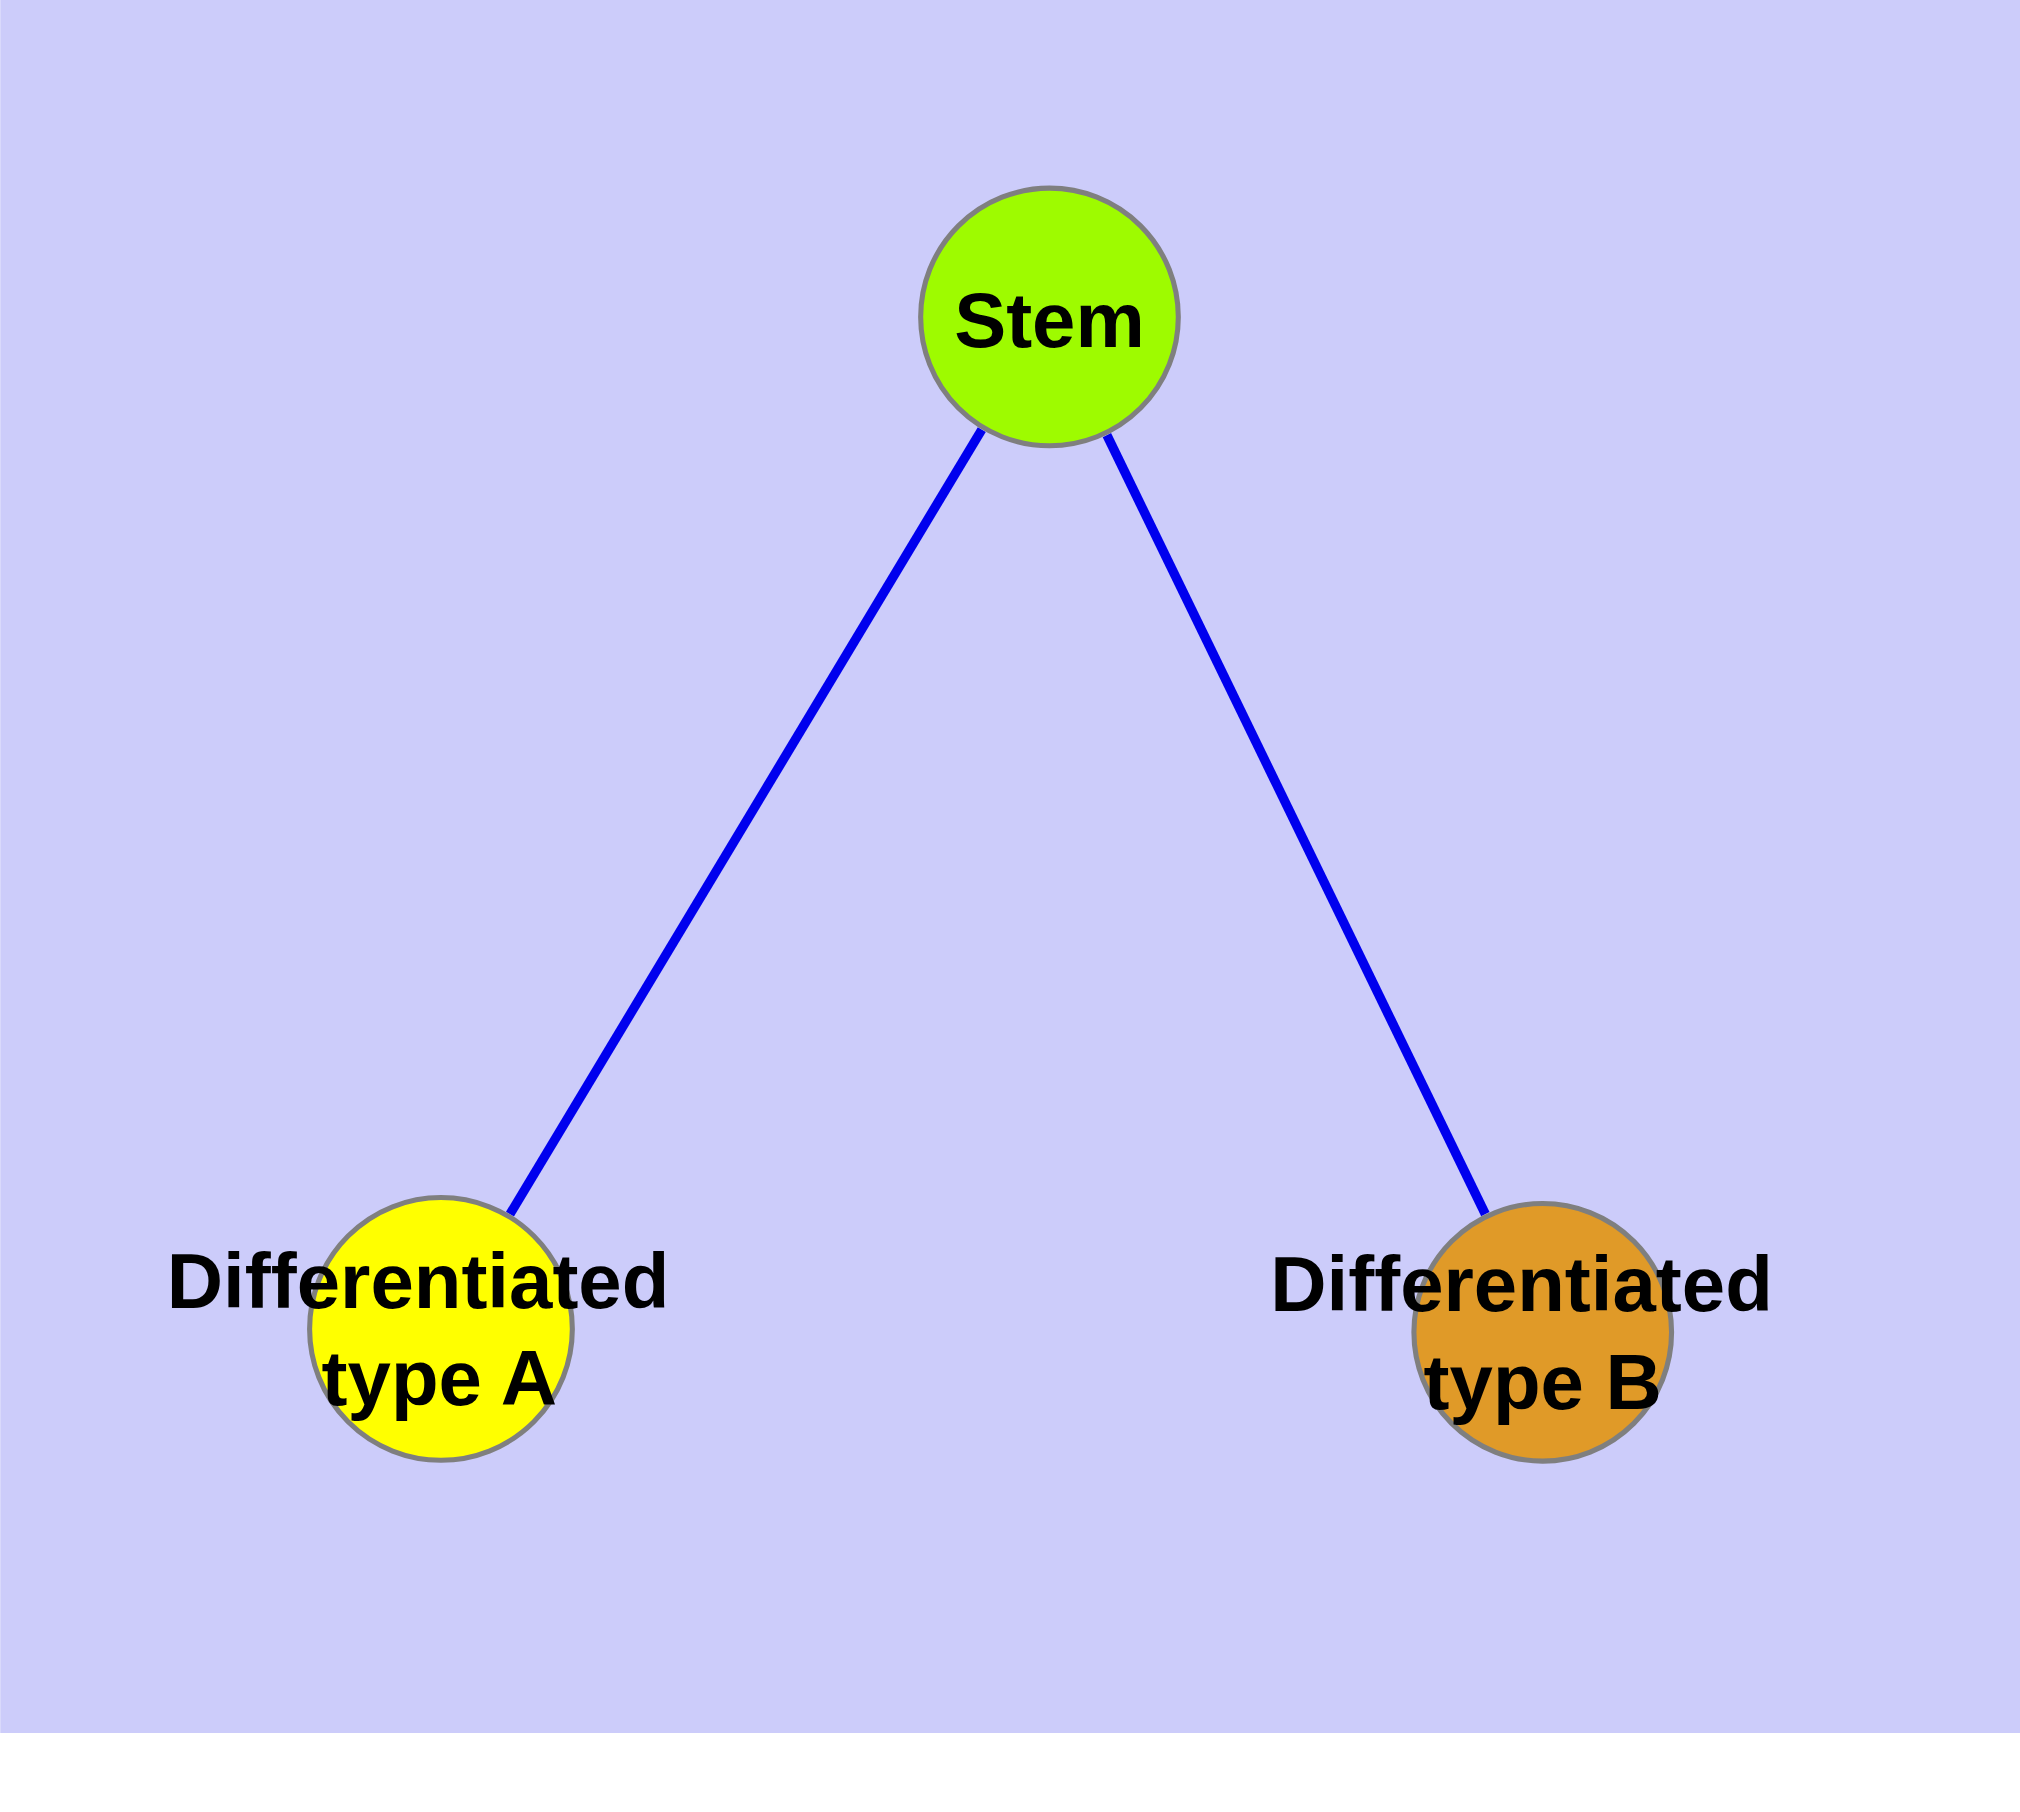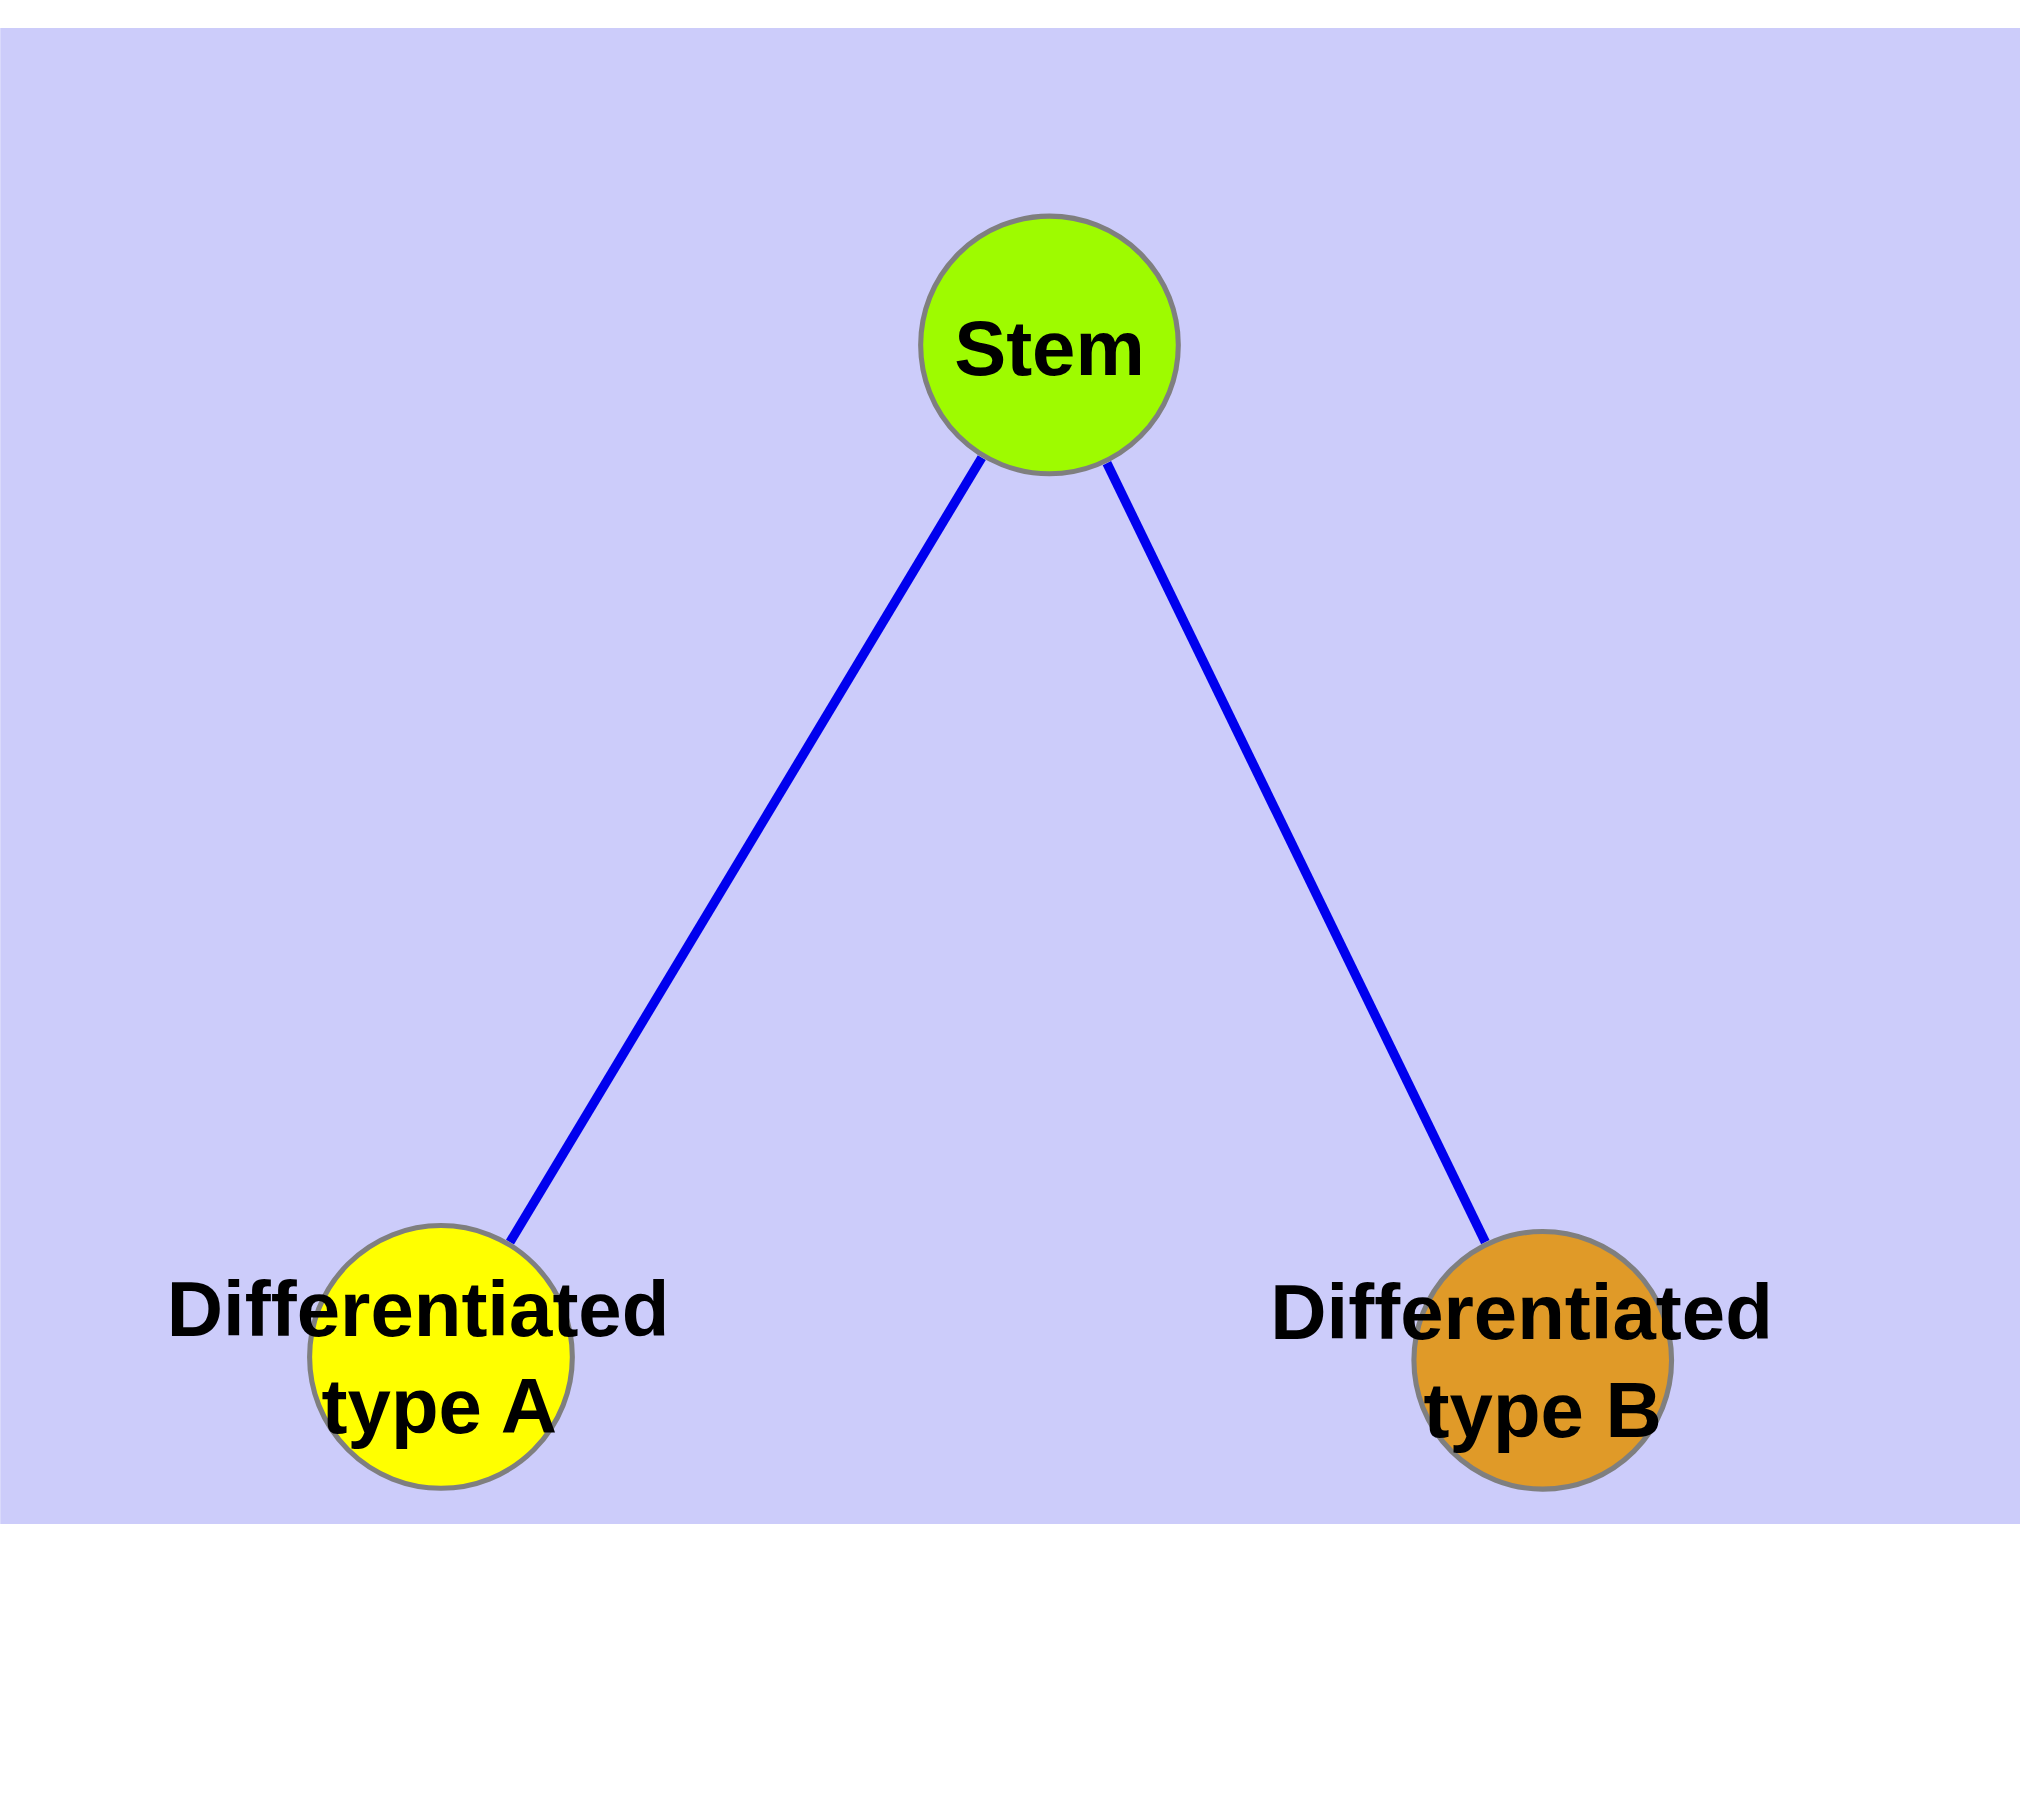--- a/index.html
+++ b/index.html
@@ -4,24 +4,23 @@
 <title>Cell differentiation graph</title>
 <style>
   html, body {
     margin: 0;
     padding: 0;
     background: #ffffff;
   }
   #canvas {
     position: relative;
     width: 2021px;
-    height: 1496px;
+    height: 1733px;
     overflow: hidden;
     font-family: "Liberation Sans", sans-serif;
-    margin-top: 28px;
   }
   #graph-svg {
     position: absolute;
     inset: 0;
     width: 2021px;
     height: 1812px;
     display: block;
   }
   .node-label {
     font-family: "Liberation Sans", sans-serif;

